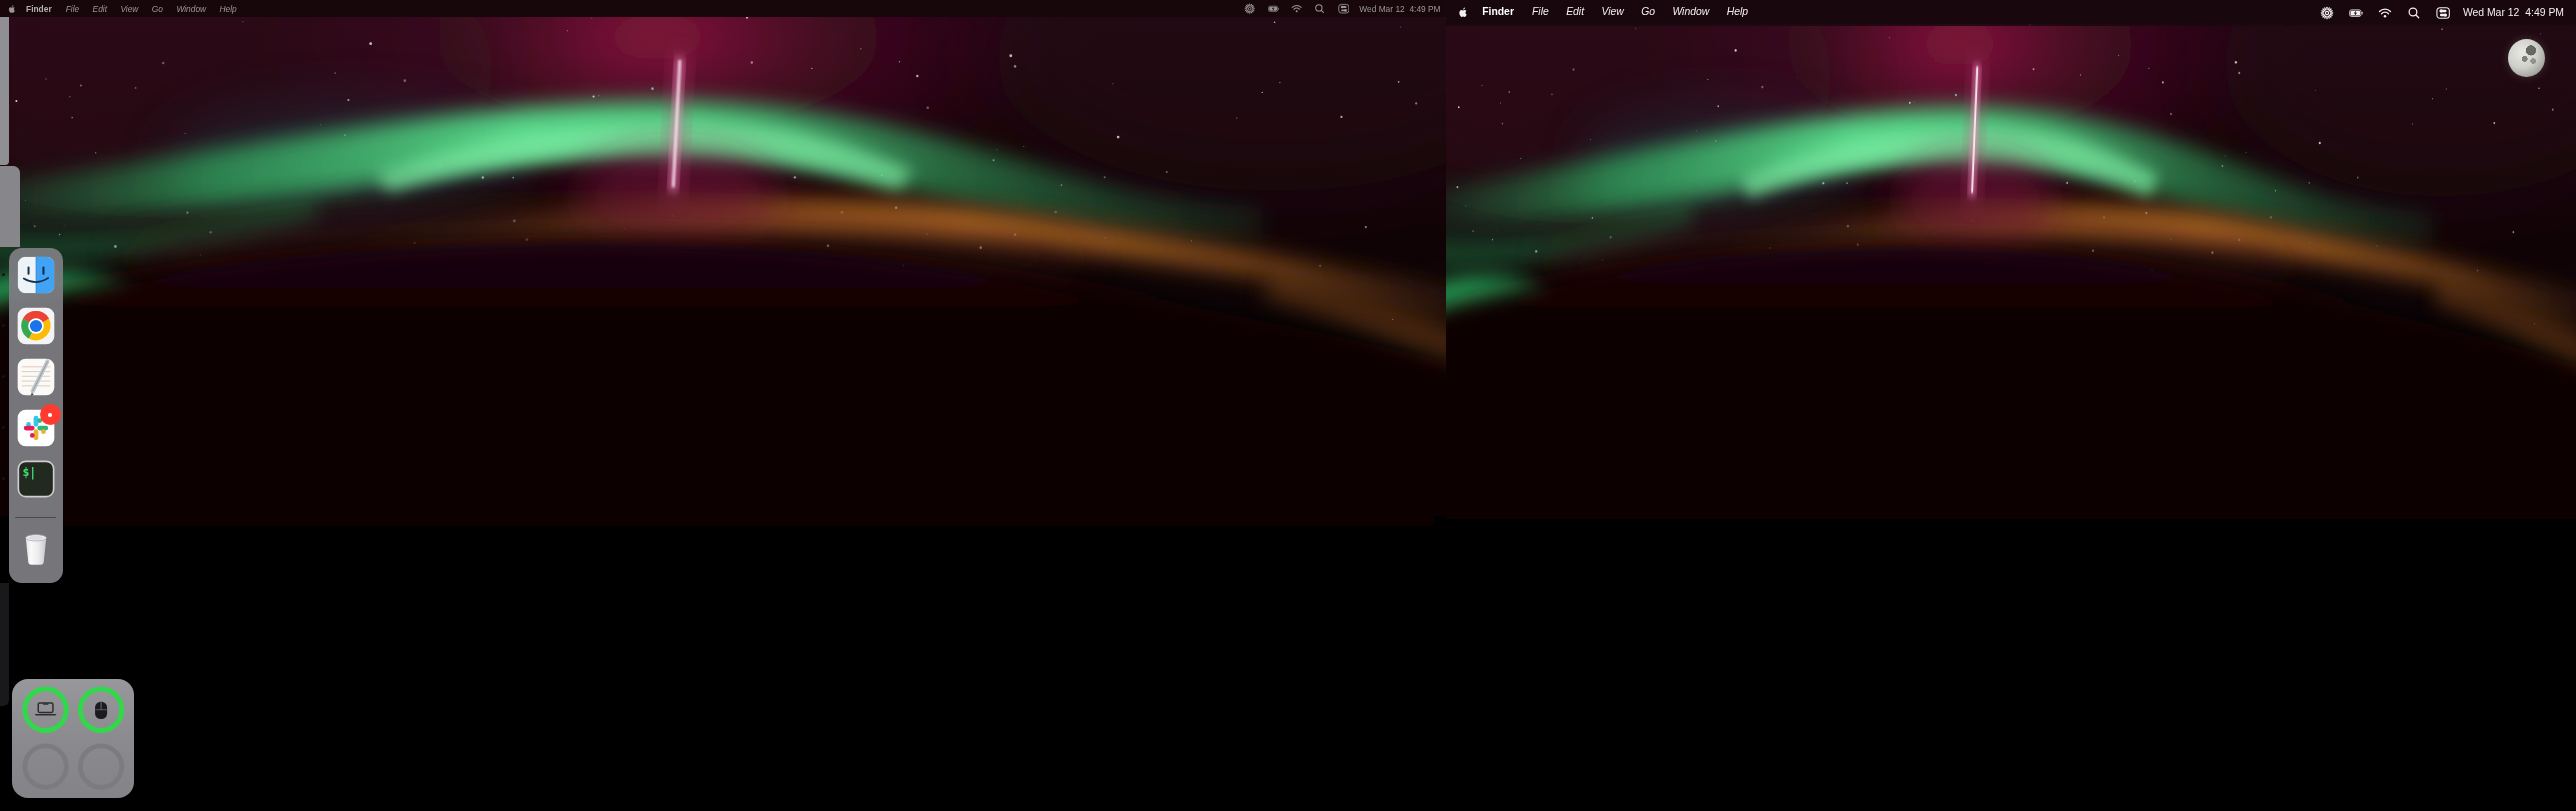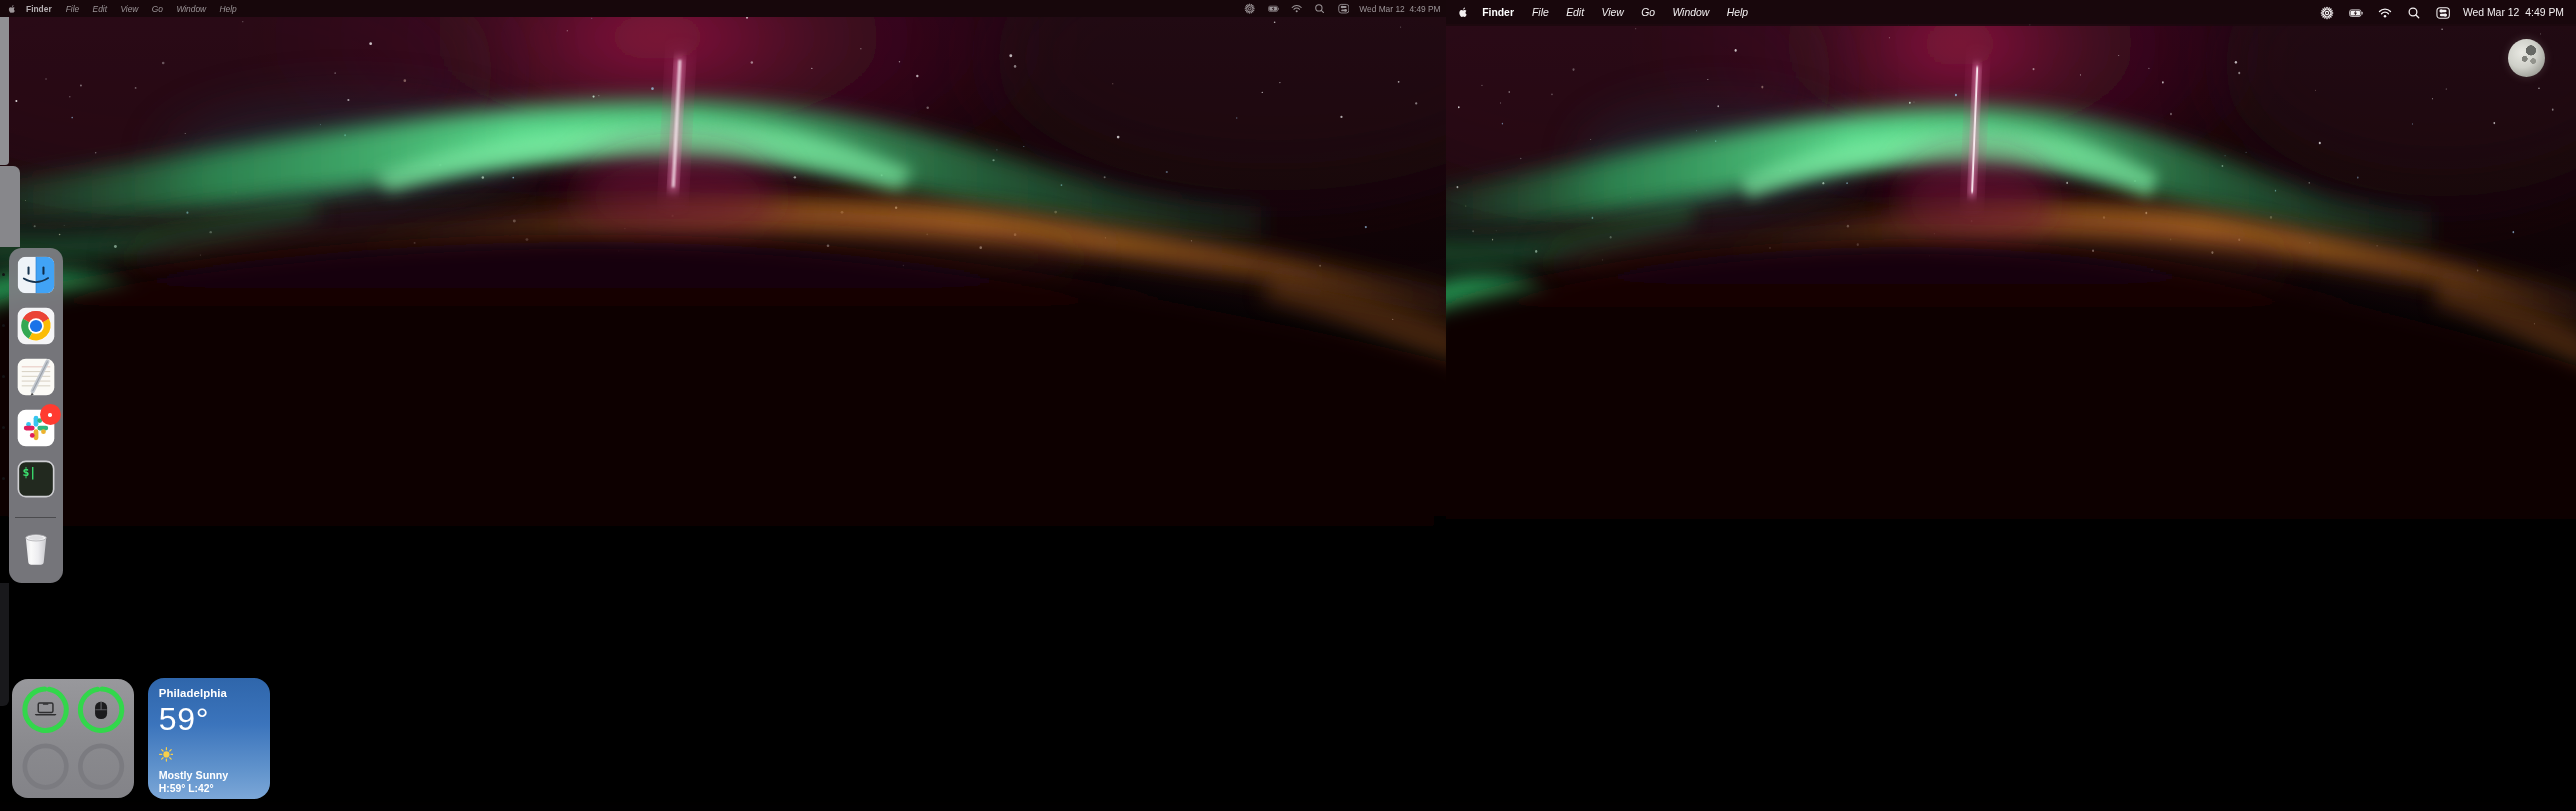--- a/index.html
+++ b/index.html
@@ -12,21 +12,21 @@
   #screen-right { left:1446px; width:1130px; }
 
   .wallpaper { position:absolute; left:0; display:block; }
   #screen-left  .wallpaper { top:17px; width:1446px; height:795px; }
   #screen-right .wallpaper { top:24px; width:1130px; height:788px; }
 
   
   .menubar { position:absolute; top:0; left:0; right:0; display:flex; align-items:center; z-index:30; }
   #screen-left  .menubar { height:17.4px; background:rgba(24,7,12,.95); color:#9c9598; font-size:8.4px; padding:0 5.4px 0 6.7px; gap:0; }
   #screen-right .menubar { height:25.5px; background:rgba(27,8,14,.88); color:#f3f0f1; font-size:10.4px; padding:0 12px 0 10.7px; }
-  .menu-left { display:flex; align-items:center; }
+  .menu-left { display:flex; }
   .apple-wrap { display:flex; align-items:center; }
   #screen-left  .apple-wrap svg { width:8.7px; height:10px; }
   #screen-right .apple-wrap svg { width:10.7px; height:12.7px; }
   .appname { font-weight:700; }
   #screen-left  .appname { padding:0 7.4px 0 10.7px; color:#b6b0b3; }
   #screen-right .appname { padding:0 9.4px 0 14.8px; color:#ffffff; }
   .mitem { cursor:default;font-style:italic; }
   #screen-left  .mitem { padding:0 6.7px; }
   #screen-right .mitem { padding:0 8.7px; }
   .menu-right { margin-left:auto; display:flex; align-items:center; }
@@ -480,39 +480,20 @@
           <path d="M46 36.5 h8 v2 h-8 z" fill="#2e2e30"></path>
         </g>
         <g>
           <rect x="124" y="34" width="18" height="26" rx="8.5" fill="#1b1b1d"></rect>
           <line x1="133" y1="34" x2="133" y2="46" stroke="#6a6a6e" stroke-width="1.6"></line>
           <line x1="124.5" y1="46" x2="141.5" y2="46" stroke="#6a6a6e" stroke-width="1.2"></line>
         </g>
       </svg>
     </div>
 
-    <div class="widget" id="widget-weather">
-      <div class="weather-city">Philadelphia</div>
-      <div class="weather-temp">59°</div>
-      <svg class="weather-sun" viewBox="0 0 22 22">
-        <circle cx="11" cy="11" r="4.6" fill="#f7cf4a"></circle>
-        <g stroke="#f7cf4a" stroke-width="1.8" stroke-linecap="round">
-          <line x1="11" y1="1" x2="11" y2="4"></line>
-            <line x1="11" y1="18" x2="11" y2="21"></line>
-          <line x1="1" y1="11" x2="4" y2="11"></line>
-            <line x1="18" y1="11" x2="21" y2="11"></line>
-          <line x1="3.9" y1="3.9" x2="6" y2="6"></line>
-            <line x1="16" y1="16" x2="18.1" y2="18.1"></line>
-          <line x1="18.1" y1="3.9" x2="16" y2="6"></line>
-            <line x1="6" y1="16" x2="3.9" y2="18.1"></line>
-        </g>
-      </svg>
-      <div class="weather-cond">Mostly Sunny</div>
-      <div class="weather-hl">H:59° L:42°</div>
-    </div>
   </div>
 
   <div class="screen" id="screen-right">
     <svg class="wallpaper" viewBox="0 0 2155 1185" preserveAspectRatio="none">
         <use href="#aurora-art"></use>
       </svg>
     <div id="moon"></div>
 
     <div class="menubar">
       <div class="menu-left">

